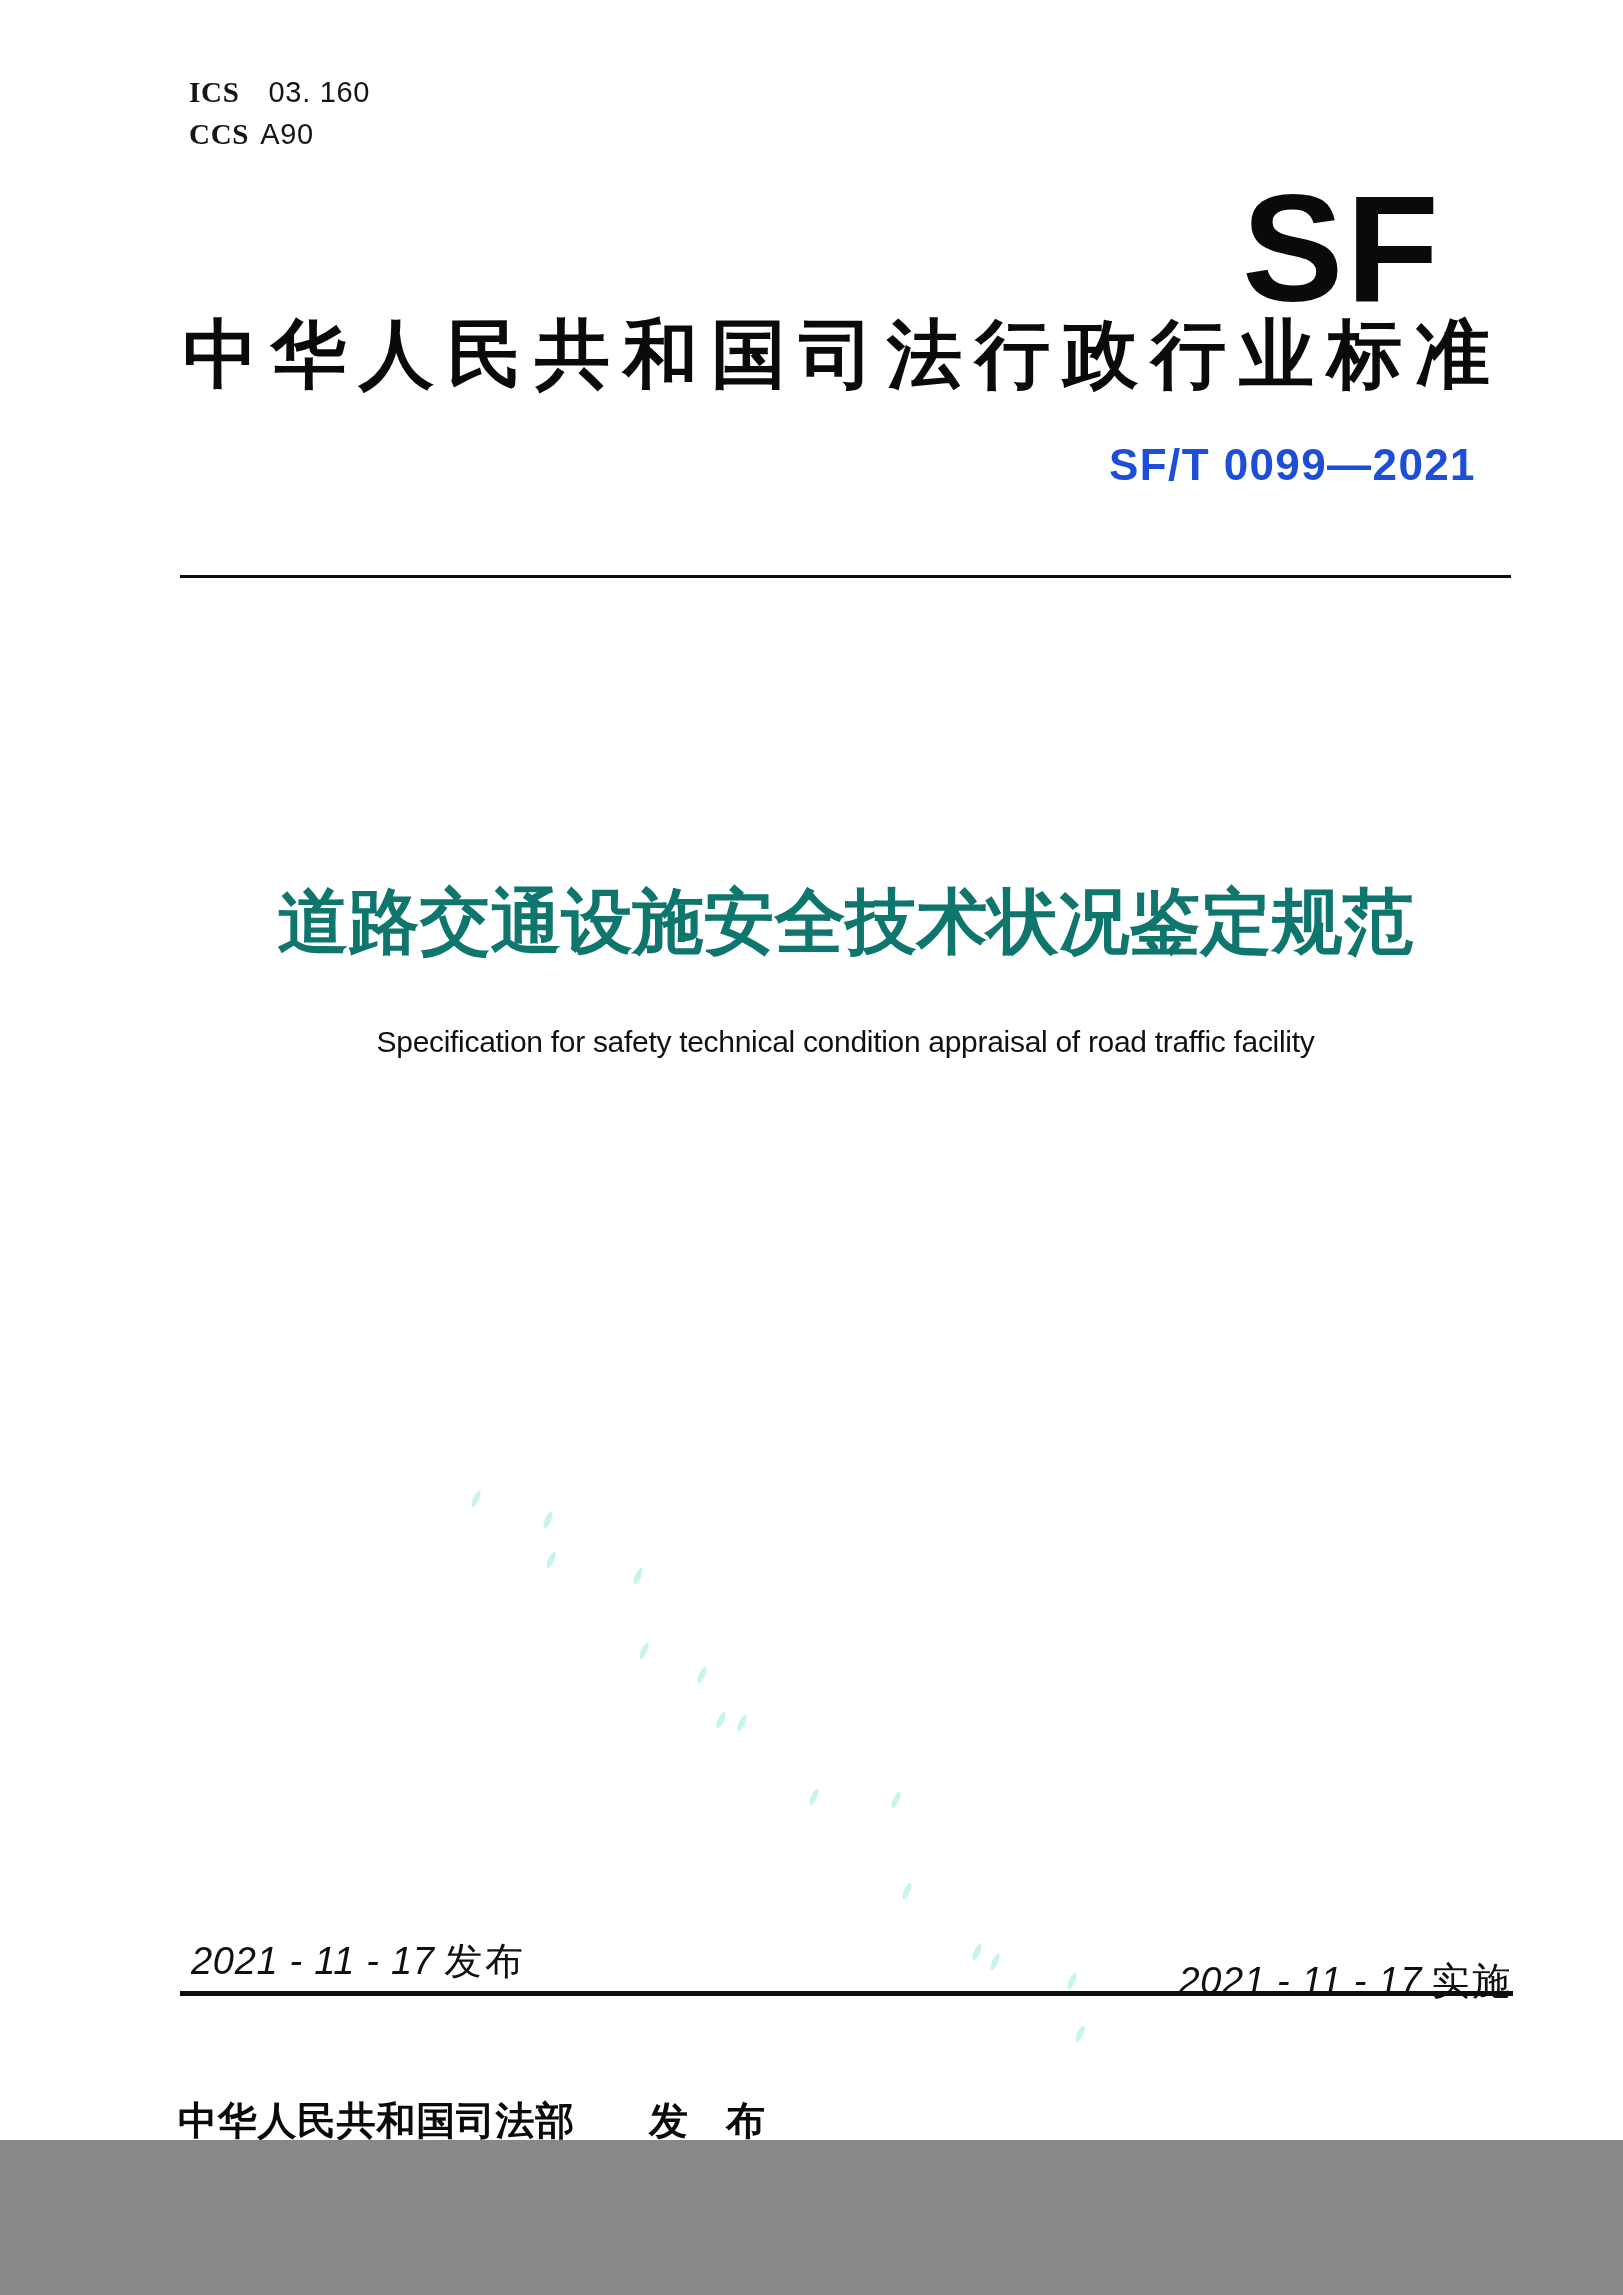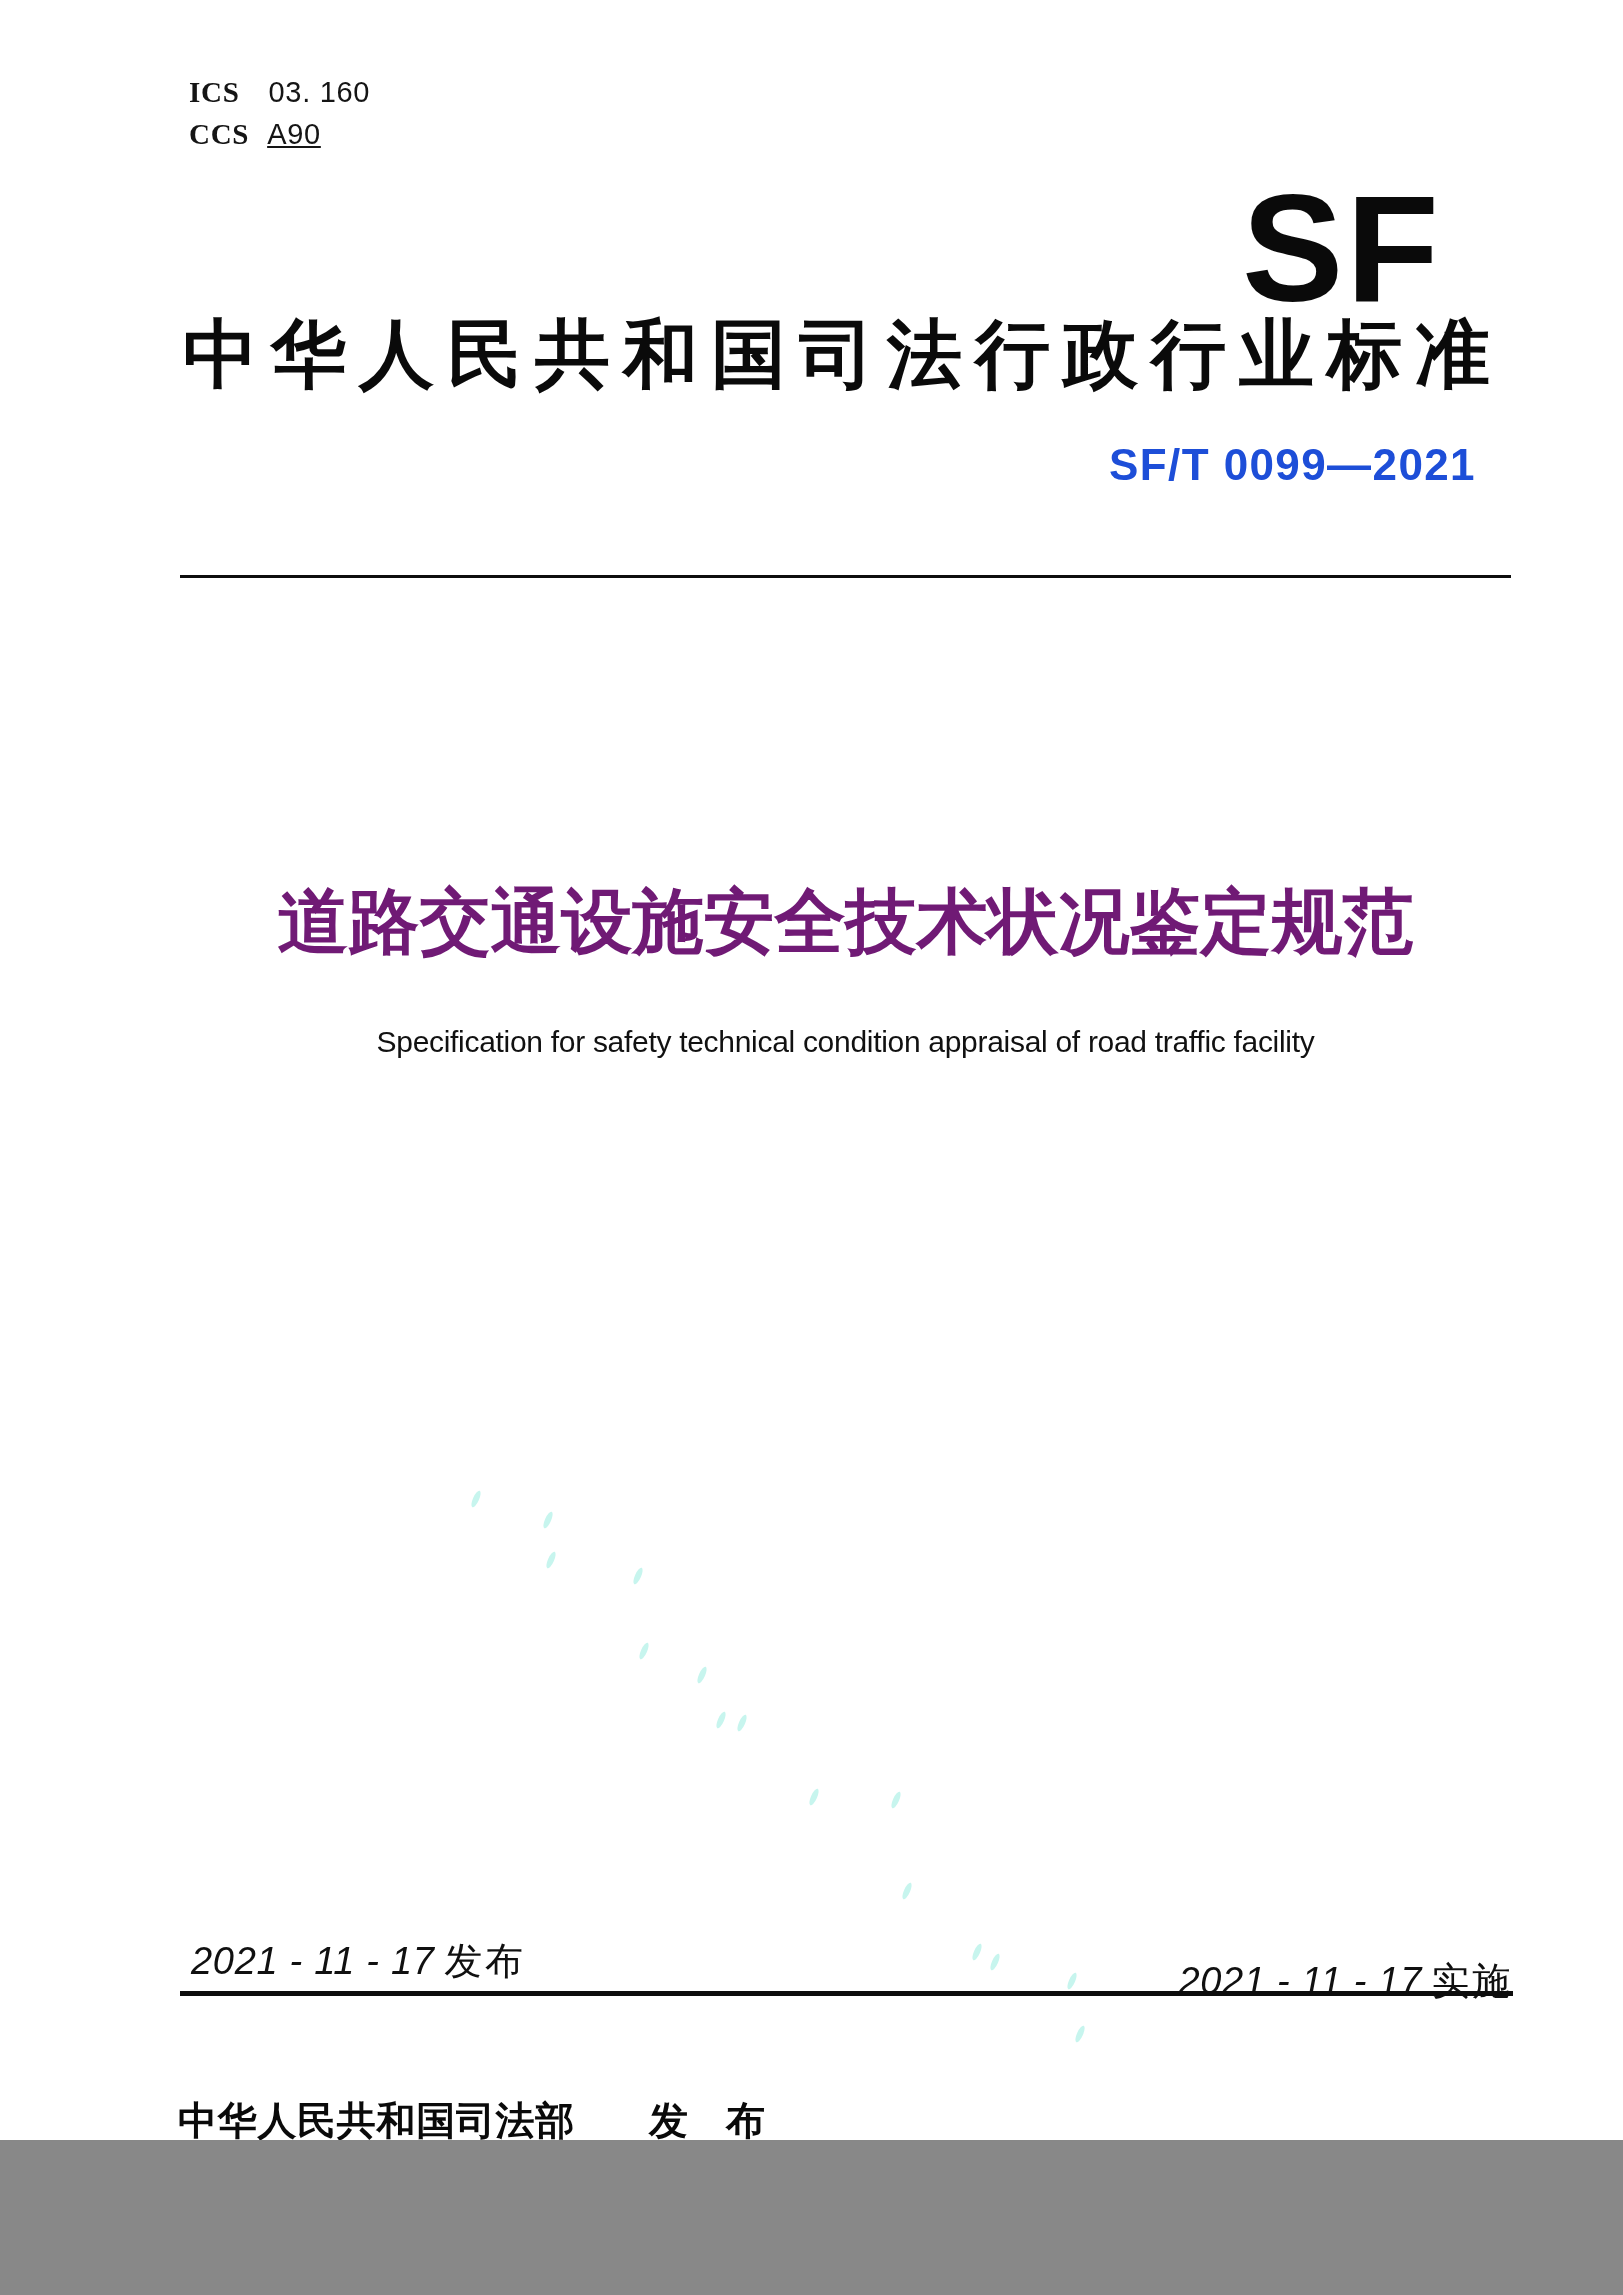--- a/index.html
+++ b/index.html
@@ -17,21 +17,21 @@
   .code-line{
     left:189px;
     font-size:29px;
     line-height:1.1;
     letter-spacing:0.7px;
     white-space:nowrap;
     color:#151515;
   }
   .code-label{font-family:"Liberation Serif", serif;font-weight:600;}
   .code-value{font-family:"Liberation Sans", sans-serif;font-weight:500;margin-left:29px;}
-  .code-line.ccs .code-value{margin-left:18px;text-decoration:underline;}
+  .code-line.ccs .code-value{margin-left:11px;}
 
   
   .sf-logo{
     left:1242px;top:172px;
     font-size:152px;
     line-height:1;
     font-weight:bold;
     letter-spacing:2.7px;
     color:#0a0a0a;
   }
@@ -56,21 +56,21 @@
 
   .rule{background:#0d0d0d;}
   .rule-top{left:180px;top:575px;width:1331px;height:3.4px;}
   .rule-bottom{left:180px;top:1991px;width:1333px;height:4.8px;}
 
   
   .doc-title{
     left:178px;top:885px;width:1335px;
     text-align:center;
     font-size:71px;line-height:1.05;
-    font-weight:bold;color:#701a75;
+    font-weight:bold;color:#0f766e;
     letter-spacing:0px;white-space:nowrap;
   }
   .doc-title-en{
     left:178px;top:1025px;width:1335px;
     text-align:center;
     font-size:30px;line-height:1.1;
     font-weight:normal;color:#111111;
     letter-spacing:-0.3px;white-space:nowrap;
   }
 

